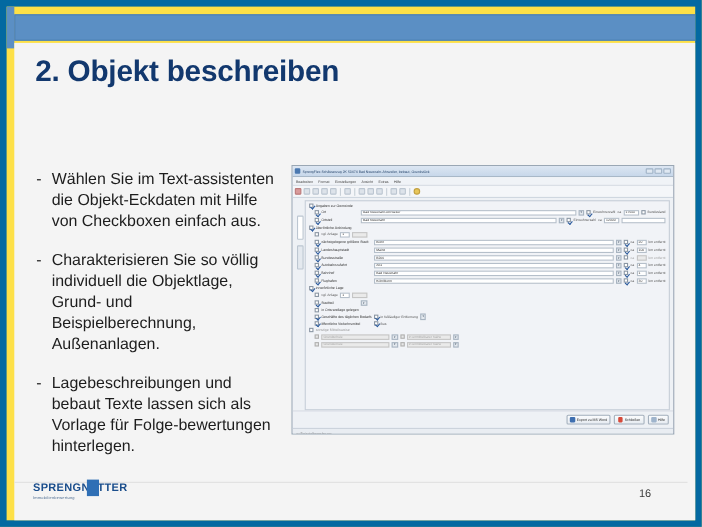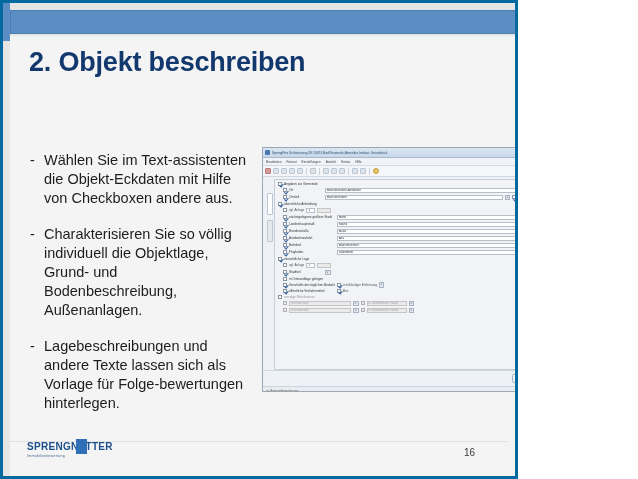--- a/index.html
+++ b/index.html
@@ -7,23 +7,23 @@
   body {
     width: 638px; height: 479px;
     background: #ffffff;
     font-family: "Liberation Sans", sans-serif;
     overflow: hidden;
   }
 
   
   .slide {
     position: relative;
-    width: 518px; height: 479px;
-    background: #e5e5e5;
-    border: 3px solid #0369a1;
+    width: 638px; height: 479px;
+    background: #fde047;
+    border: 6px solid #0369a1;
     overflow: hidden;
   }
   .header-bar {
     position: absolute;
     left: 7px; top: 7px;
     width: 624px; height: 24px;
     background: #5b8fc4;
     border: 1px solid #4b7fb4;
   }
   .header-edge {
@@ -339,29 +339,29 @@
 
   <div class="header-edge"></div>
   <div class="header-bar"></div>
   <div class="body-surface"></div>
 
   <div class="slide-title">2. Objekt beschreiben</div>
 
   <div class="bullets">
     <div class="bullet">
       <div class="bullet-dash">-</div>
-      <div class="bullet-text">Wählen Sie im Text-assistenten die Objekt-Eckdaten mit Hilfe von Checkboxen andere aus.</div>
+      <div class="bullet-text">Wählen Sie im Text-assistenten die Objekt-Eckdaten mit Hilfe von Checkboxen einfach aus.</div>
     </div>
     <div class="bullet">
       <div class="bullet-dash">-</div>
-      <div class="bullet-text">Charakterisieren Sie so völlig individuell die Objektlage, Grund- und Bodenbeschreibung, Außenanlagen.</div>
+      <div class="bullet-text">Charakterisieren Sie so völlig individuell die Objektlage, Grund- und Beispielberechnung, Außenanlagen.</div>
     </div>
     <div class="bullet">
       <div class="bullet-dash">-</div>
-      <div class="bullet-text">Lagebeschreibungen und andere Texte lassen sich als Vorlage für Folge-bewertungen hinterlegen.</div>
+      <div class="bullet-text">Lagebeschreibungen und bebaut Texte lassen sich als Vorlage für Folge-bewertungen hinterlegen.</div>
     </div>
   </div>
 
   <div class="app-window">
 
     <div class="app-titlebar">
       <div class="app-icon"></div>
       <div class="app-title-text">SprengFlex Schätzanzug 2K  53474 Bad Neuenahr-Ahrweiler, bebaut, Grundstück</div>
       <div class="win-btns">
         <div class="win-btn"></div>

